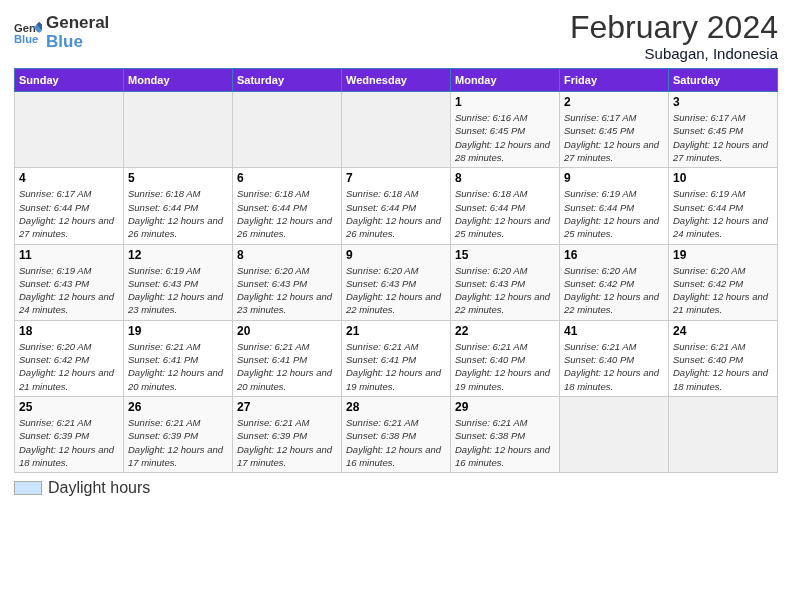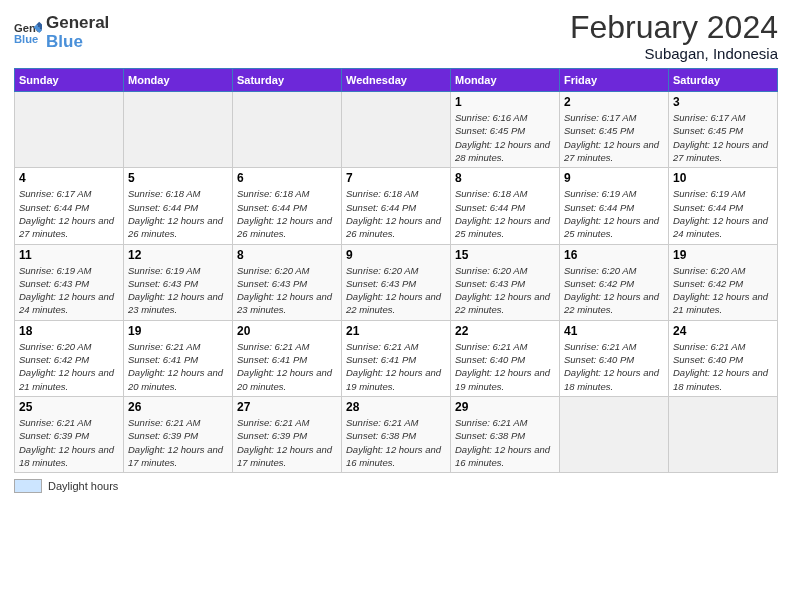--- a/index.html
+++ b/index.html
@@ -84,21 +84,21 @@
       line-height: 1.4;
       font-style: italic;
     }
     .empty-cell {
       background: #f0f0f0 !important;
     }
     .legend {
       display: flex;
       align-items: center;
       margin-top: 6px;
-      font-size: 11px;
+      font-size: 16px;
       color: #333;
     }
     .legend-box {
       width: 28px;
       height: 14px;
       background: #cce5ff;
       border: 1px solid #aaa;
       margin-right: 6px;
       display: inline-block;
     }

